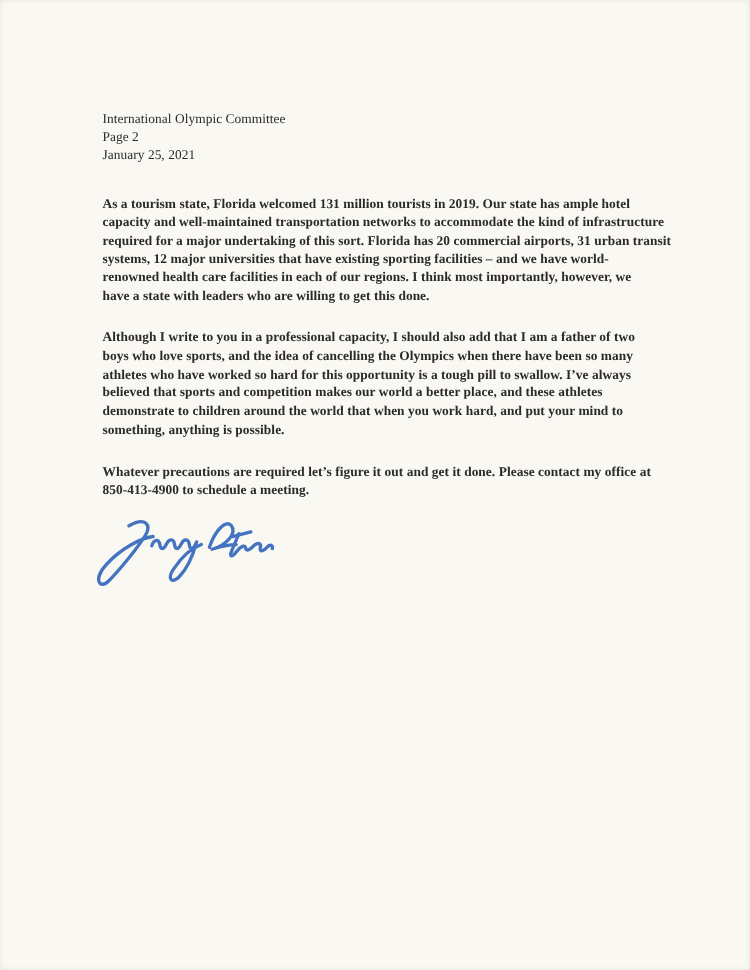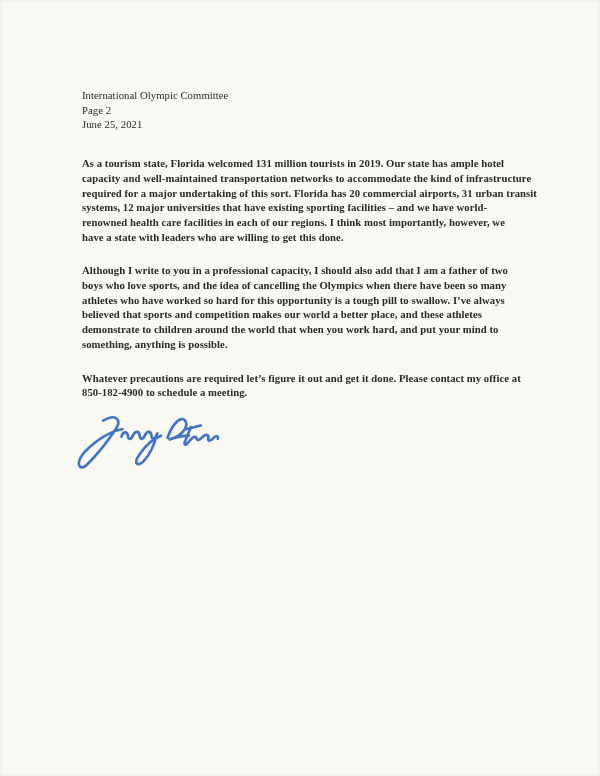--- a/index.html
+++ b/index.html
@@ -77,38 +77,38 @@
   }
 </style>
 </head>
 <body>
 
 <div class="page">
   <div class="content">
 
     <div class="block header-block">International Olympic Committee
 Page 2
-June 25, 2021</div>
+January 25, 2021</div>
 
     <div class="block para">As a tourism state, Florida welcomed 131 million tourists in 2019. Our state has ample hotel
 capacity and well-maintained transportation networks to accommodate the kind of infrastructure
 required for a major undertaking of this sort. Florida has 20 commercial airports, 31 urban transit
 systems, 12 major universities that have existing sporting facilities – and we have world-
 renowned health care facilities in each of our regions. I think most importantly, however, we
 have a state with leaders who are willing to get this done.</div>
 
     <div class="block para">Although I write to you in a professional capacity, I should also add that I am a father of two
 boys who love sports, and the idea of cancelling the Olympics when there have been so many
 athletes who have worked so hard for this opportunity is a tough pill to swallow. I’ve always
 believed that sports and competition makes our world a better place, and these athletes
 demonstrate to children around the world that when you work hard, and put your mind to
 something, anything is possible.</div>
 
     <div class="block para para-last">Whatever precautions are required let’s figure it out and get it done. Please contact my office at
-850-182-4900 to schedule a meeting.</div>
+850-413-4900 to schedule a meeting.</div>
 
 
     <div class="signature-wrap">
       <svg class="signature-svg" viewBox="0 0 280 104" aria-hidden="true">
         <g fill="none" stroke="#3568bd" stroke-width="5" stroke-linecap="round" stroke-linejoin="round">
           <path d="M62 14 C86 0 98 12 84 32 C68 56 44 84 32 96 C18 110 8 94 28 72 C50 48 80 32 98 30"></path>
           <path d="M96 44 C99 34 107 33 108 42 C109 50 114 50 118 41 C122 33 129 33 130 42 C131 50 136 50 140 41 C144 33 151 33 152 42 C153 51 158 50 163 38 C157 60 147 80 137 90 C126 101 118 94 129 78 C139 63 154 48 170 42"></path>
           <path d="M182 46 C191 20 207 4 215 14 C223 25 208 43 186 49 C198 45 212 42 222 42"></path>
           <path d="M226 26 C221 38 216 49 214 55 C213 61 217 60 223 52 C229 44 235 42 236 47 C237 52 242 51 248 44 C254 38 260 40 258 47 C257 53 262 53 268 46 C273 41 277 43 276 48"></path>
           <path d="M216 30 L244 23"></path>

